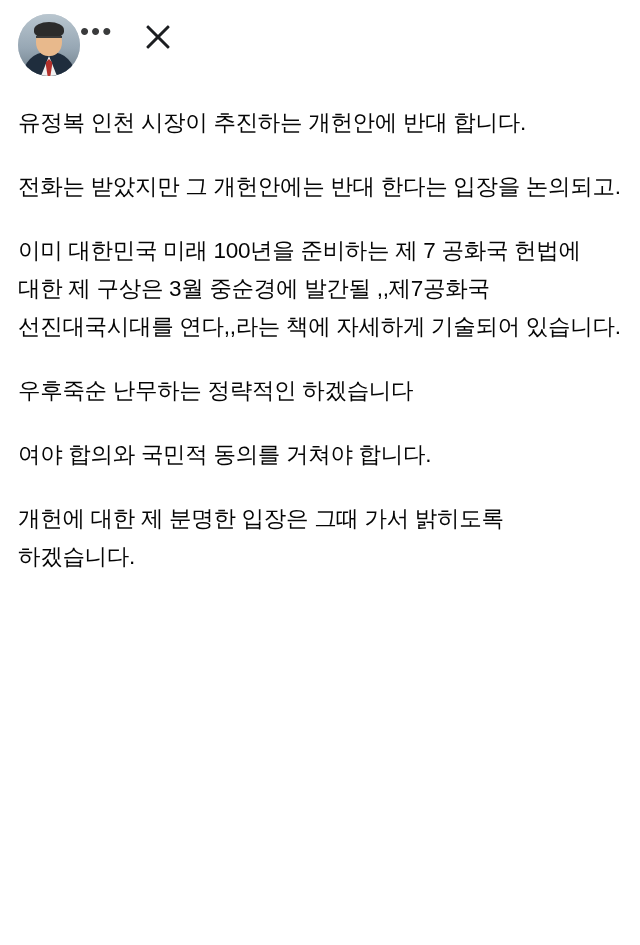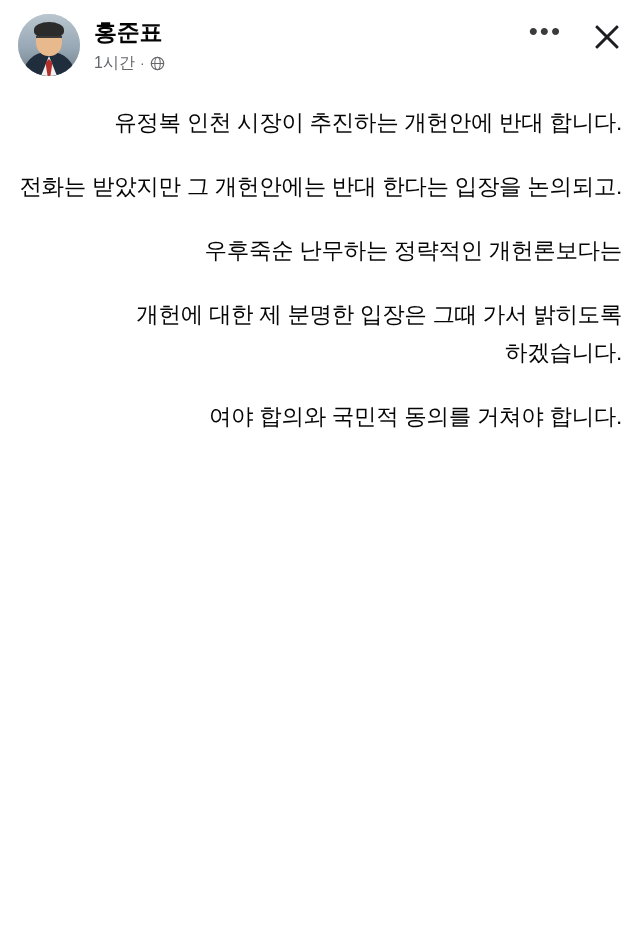--- a/index.html
+++ b/index.html
@@ -164,21 +164,20 @@
     height: 3px;
     background: #1c1e21;
     border-radius: 1px;
   }
   .close-btn::before { transform: translate(-50%,-50%) rotate(45deg); }
   .close-btn::after  { transform: translate(-50%,-50%) rotate(-45deg); }
 
   .post-body {
     padding: 12px 18px 0 18px;
     box-sizing: border-box;
-    text-align: right;
   }
   .para {
     font-size: 22.5px;
     line-height: 38px;
     color: #050505;
     margin: 0 0 26px 0;
     letter-spacing: -0.3px;
     word-break: keep-all;
   }
   .para:last-child { margin-bottom: 0; }
@@ -193,42 +192,29 @@
     <div class="avatar">
       <div class="bg-sky"></div>
       <div class="body"></div>
       <div class="shirt"></div>
       <div class="tie"></div>
       <div class="face"></div>
       <div class="hair"></div>
       <div class="glasses"></div>
     </div>
 
-    <div class="header-text">
-      <div class="author">홍준표</div>
-      <div class="meta">
-        <span>1시간</span>
-        <span class="dot">·</span>
-        <span class="globe-icon">
-          <svg viewBox="0 0 16 16" width="15" height="15" aria-hidden="true">
-            <circle cx="8" cy="8" r="6.6" fill="none" stroke="#65676b" stroke-width="1.3"></circle>
-            <ellipse cx="8" cy="8" rx="2.9" ry="6.6" fill="none" stroke="#65676b" stroke-width="1.1"></ellipse>
-            <line x1="1.4" y1="8" x2="14.6" y2="8" stroke="#65676b" stroke-width="1.1"></line>
-          </svg>
-        </span>
-      </div>
-    </div>
 
     <div class="header-actions">
       <div class="more-btn">•••</div>
       <div class="close-btn"></div>
     </div>
   </div>
 
   <div class="post-body">
     <p class="para">유정복 인천 시장이 추진하는 개헌안에 반대 합니다.</p>
     <p class="para">전화는 받았지만 그 개헌안에는 반대 한다는 입장을 논의되고.</p>
-    <p class="para">우후죽순 난무하는 정략적인 개헌론보다는</p>
+    <p class="para">이미 대한민국 미래 100년을 준비하는 제 7 공화국 헌법에 대한 제 구상은 3월 중순경에 발간될 ,,제7공화국 선진대국시대를 연다,,라는 책에 자세하게 기술되어 있습니다.</p>
+    <p class="para">우후죽순 난무하는 정략적인 하겠습니다</p>
+    <p class="para">여야 합의와 국민적 동의를 거쳐야 합니다.</p>
     <p class="para">개헌에 대한 제 분명한 입장은 그때 가서 밝히도록 하겠습니다.</p>
-    <p class="para">여야 합의와 국민적 동의를 거쳐야 합니다.</p>
   </div>
 
 </div>
 
 </body></html>

